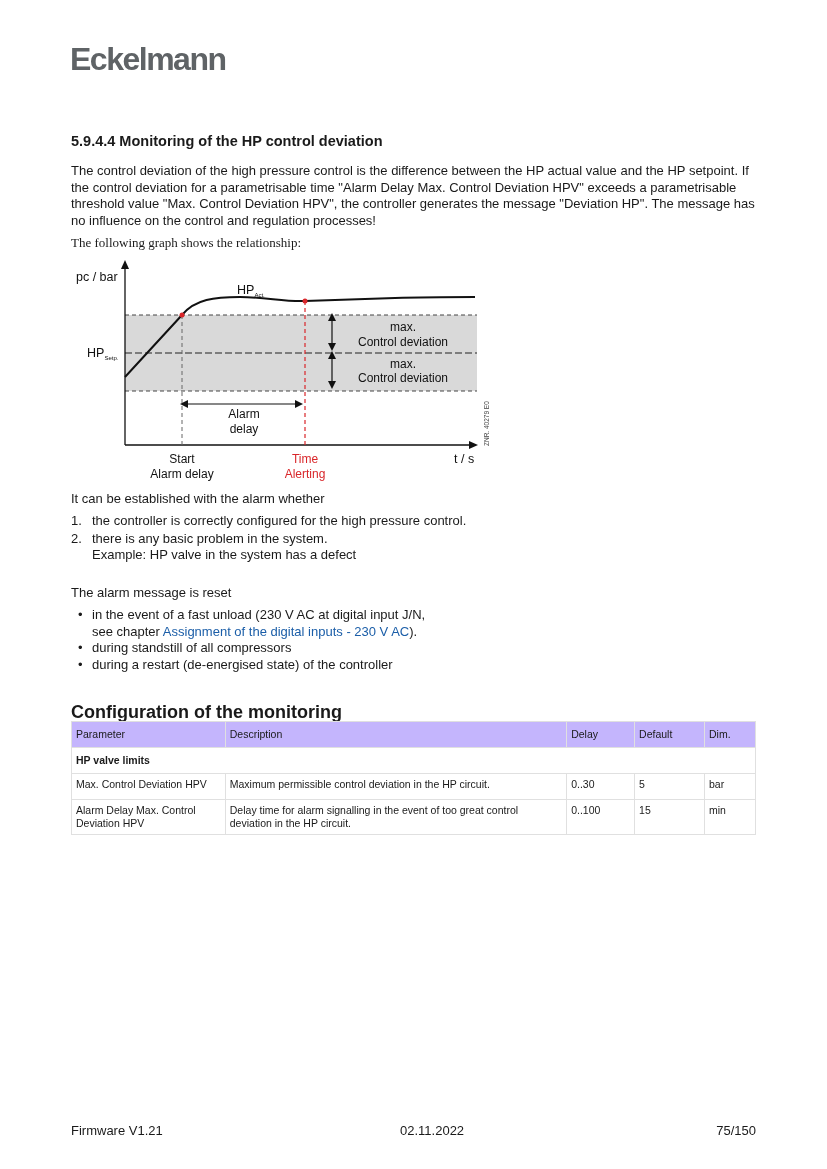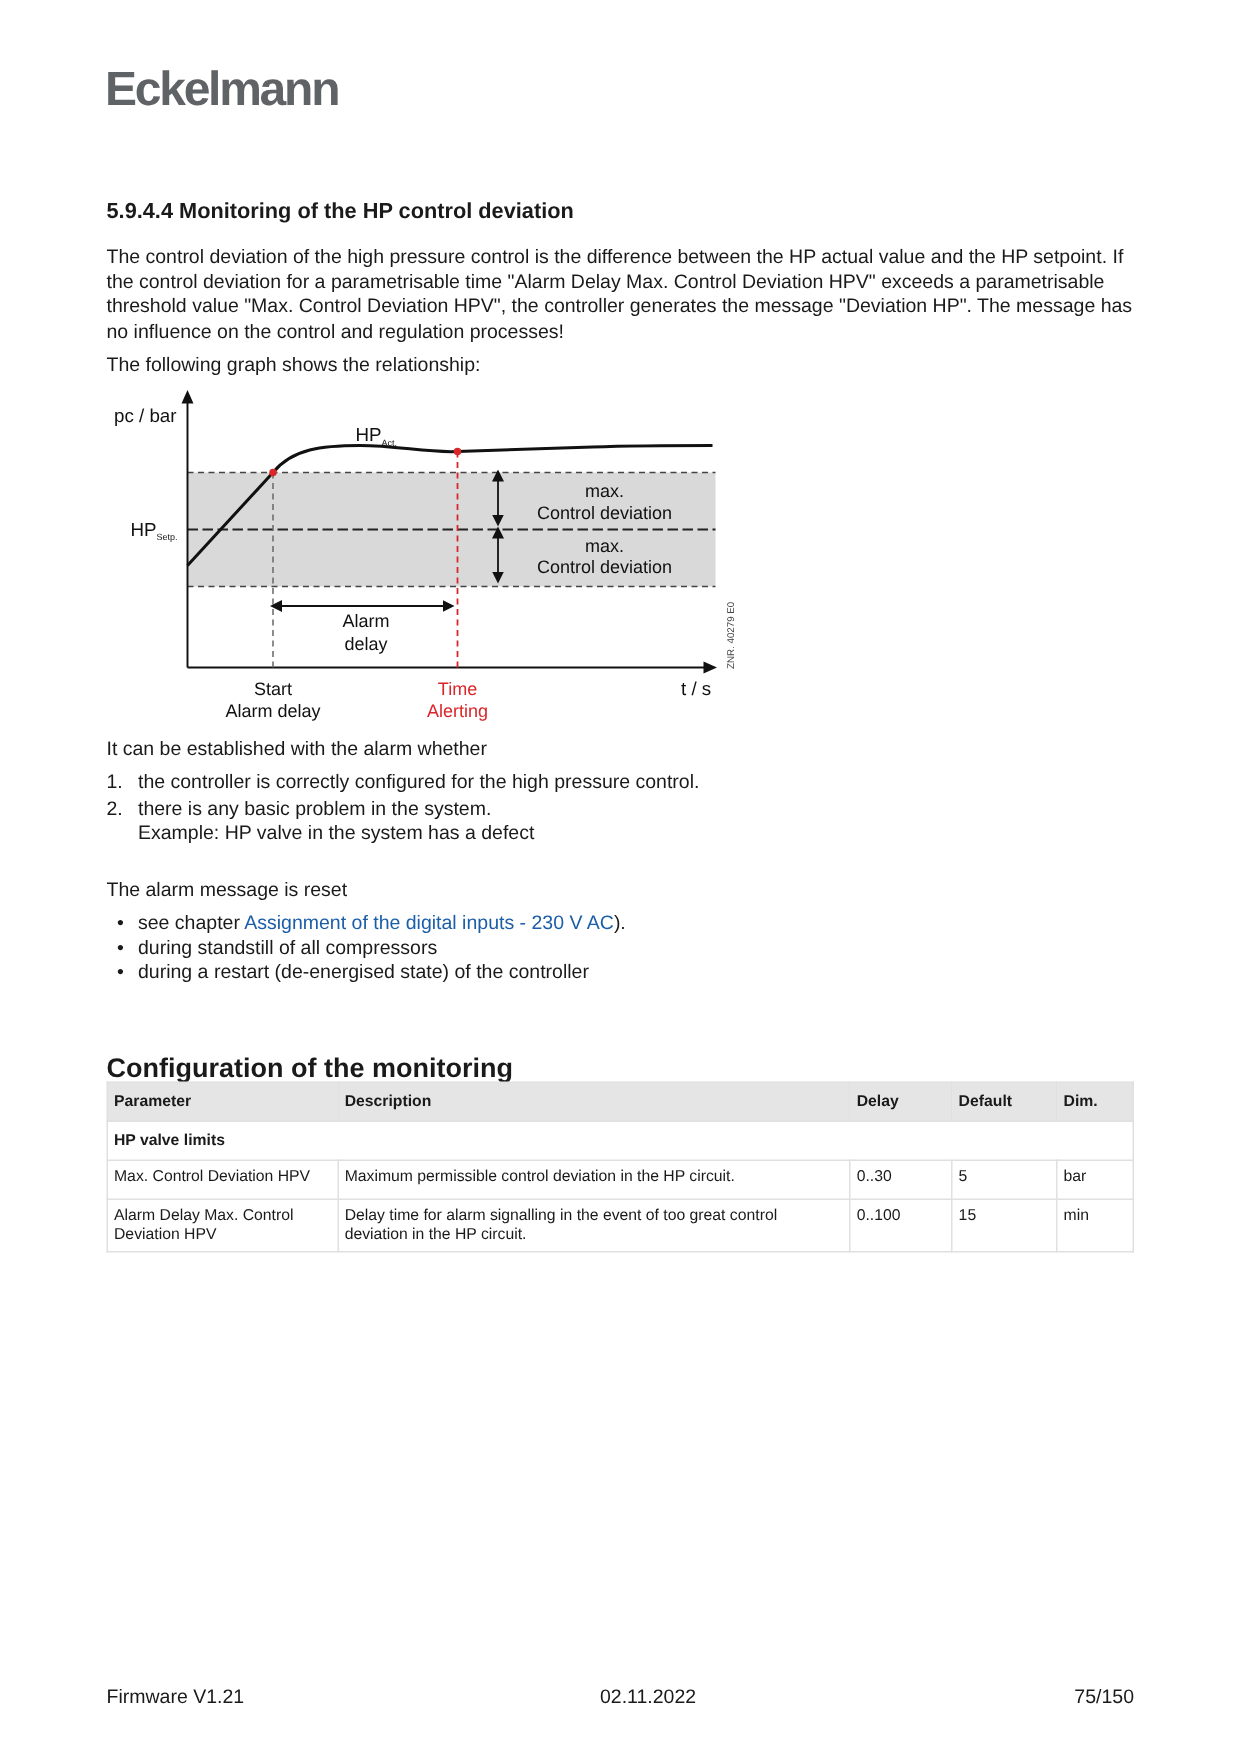--- a/index.html
+++ b/index.html
@@ -3,39 +3,39 @@
 <meta charset="utf-8">
 <style>
   html, body { margin:0; padding:0; background:#fff; }
   body { width:827px; height:1169px; position:relative; overflow:hidden;
          font-family:"Liberation Sans", sans-serif; color:#1a1a1a; }
   .logo { position:absolute; left:70px; top:41px; font-size:32px; font-weight:bold;
           color:#5f6366; letter-spacing:-1.5px; }
   .h-sec { position:absolute; left:71px; top:133px; font-size:14.5px; font-weight:bold; }
   .para { position:absolute; left:71px; width:690px; font-size:13px; line-height:16.5px; }
   .p1 { top:163px; }
-  .p2 { top:235px; }
+  .p2 { top:235px;font-family:Liberation Serif, serif; }
   .diagram { position:absolute; left:65px; top:255px; width:430px; height:230px; }
   .p3 { top:491px; }
   ol.list { position:absolute; left:71px; top:513px; margin:0; padding:0; list-style:none;
             font-size:13px; line-height:16.5px; width:700px; }
   ol.list li { position:relative; padding-left:21px; margin-bottom:1px; }
   ol.list li .num { position:absolute; left:0; top:0; }
   .p4 { top:585px; }
   ul.bul { position:absolute; left:71px; top:607px; margin:0; padding:0; list-style:none;
            font-size:13px; line-height:16.5px; width:700px; }
   ul.bul li { position:relative; padding-left:21px; }
   ul.bul li .dot { position:absolute; left:7px; top:0; }
   .link { color:#1b5ea8; }
   .h-conf { position:absolute; left:71px; top:702px; font-size:18px; font-weight:bold; }
   table.cfg { position:absolute; left:71px; top:721px; width:685px; border-collapse:collapse;
               font-size:10.5px; }
   table.cfg td, table.cfg th { border:1px solid #e0e0e0; padding:4px 4px; text-align:left;
               vertical-align:top; line-height:13px; }
-  table.cfg th { background:#e5e5e5; font-weight:bold; height:17px; vertical-align:middle; }
+  table.cfg th { background:#c4b5fd; font-weight:normal; height:17px; vertical-align:middle; }
   table.cfg tr.cat td { font-weight:bold; height:17px; vertical-align:middle; }
   table.cfg tr.row td { height:17px; }
   .footer { position:absolute; top:1123px; font-size:13px; }
   .f-left { left:71px; }
   .f-mid { left:400px; }
   .f-right { right:71px; }
 </style>
 </head>
 <body>
 
@@ -104,20 +104,21 @@
     <span class="num">2.</span>
     <div>there is any basic problem in the system.</div>
     <div>Example: HP valve in the system has a defect</div>
   </li>
 </ol>
 
 <div class="para p4">The alarm message is reset</div>
 <ul class="bul">
   <li>
     <span class="dot">•</span>
+    <div>in the event of a fast unload (230 V AC at digital input J/N,</div>
     <div><span>see chapter </span><span class="link">Assignment of the digital inputs - 230 V AC</span><span>).</span></div>
   </li>
   <li>
     <span class="dot">•</span>
     <div>during standstill of all compressors</div>
   </li>
   <li>
     <span class="dot">•</span>
     <div>during a restart (de-energised state) of the controller</div>
   </li>

